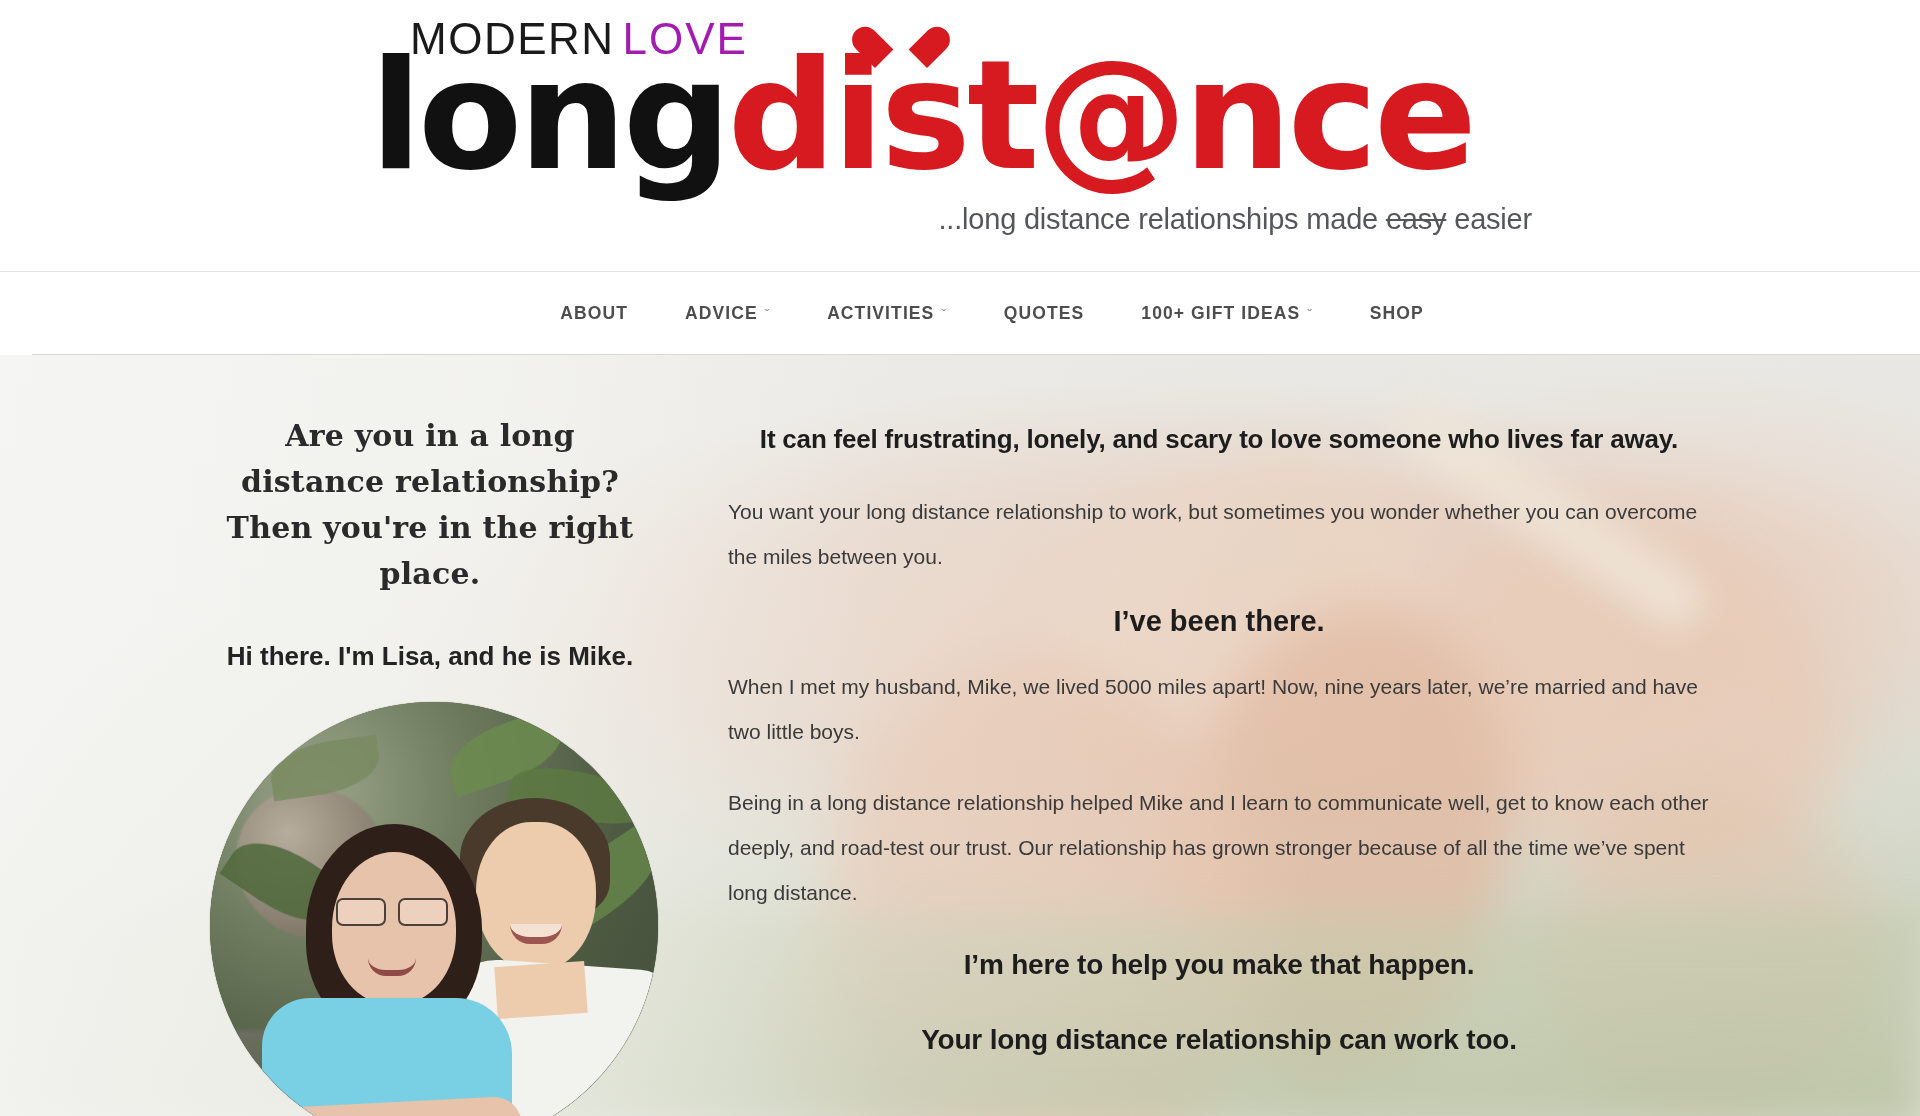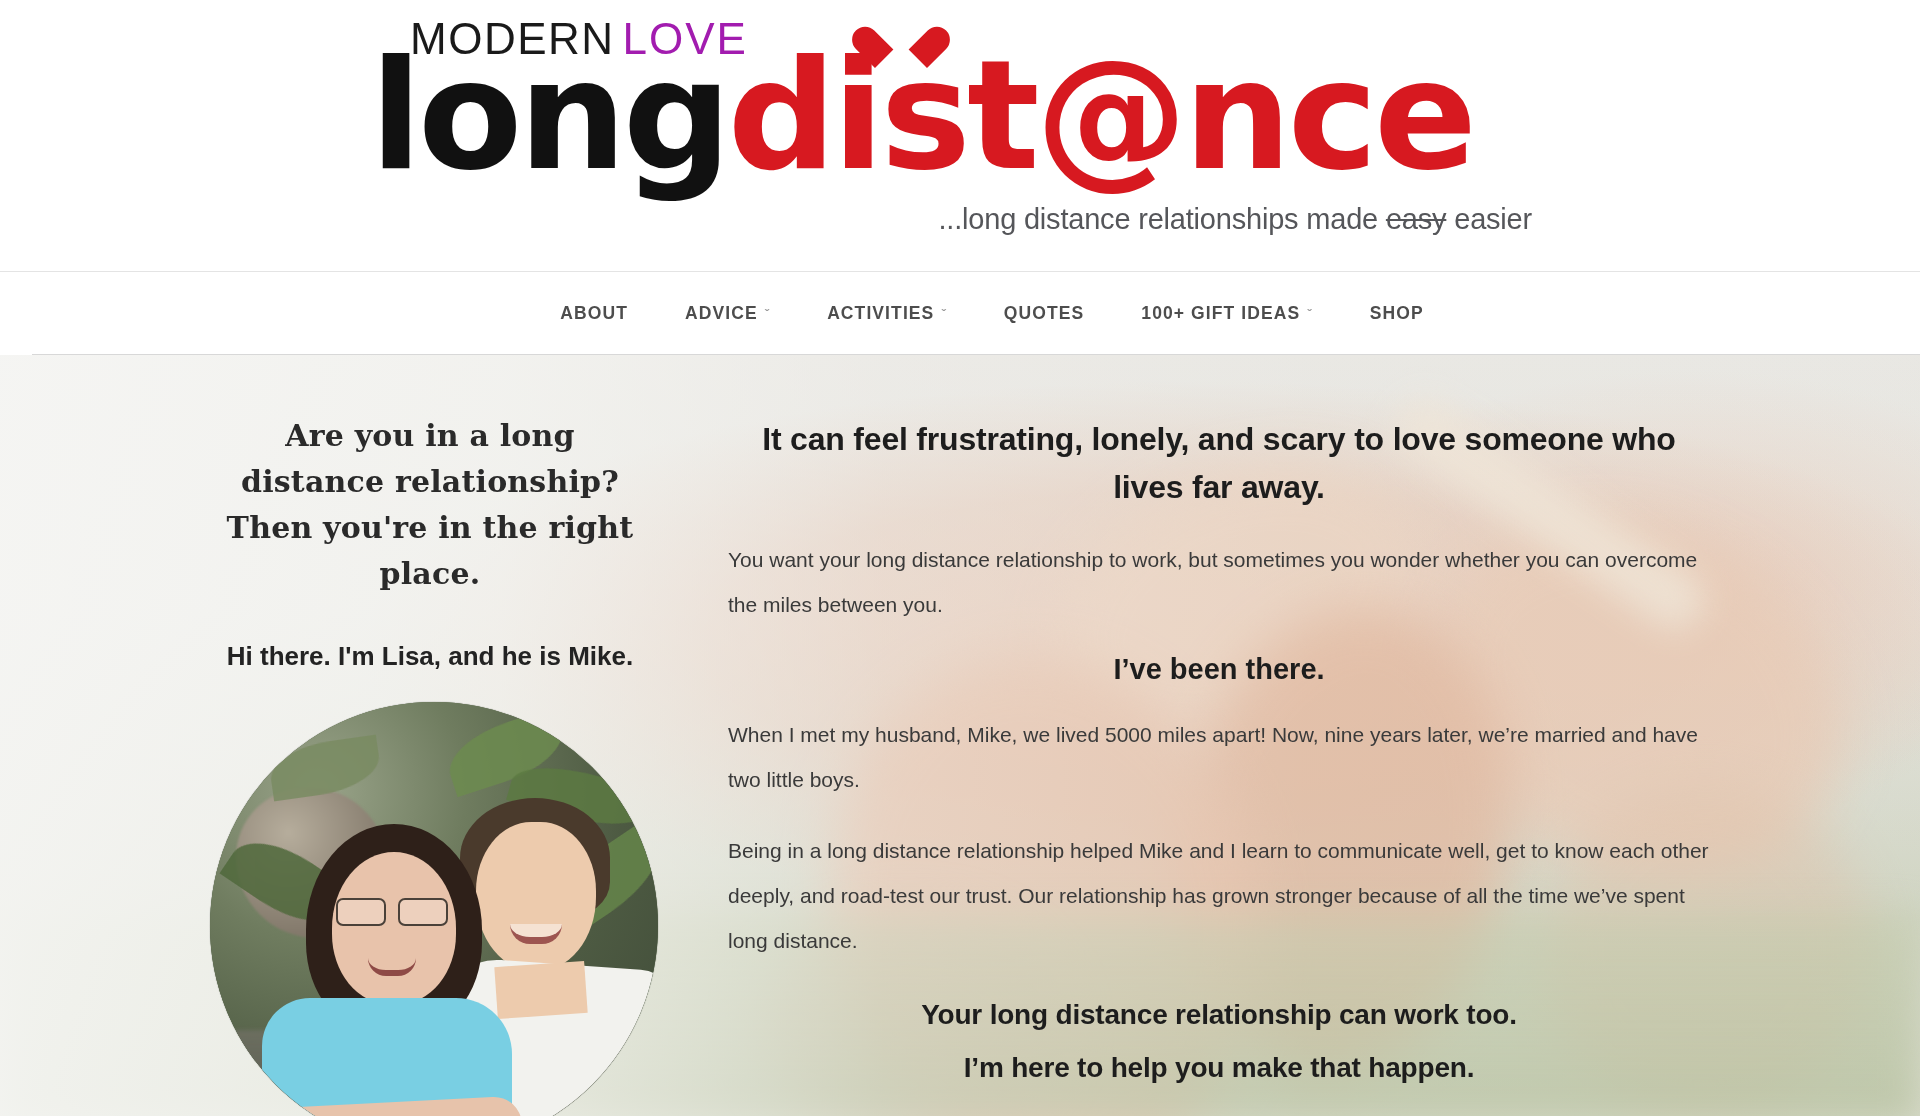--- a/index.html
+++ b/index.html
@@ -294,21 +294,21 @@
     position: absolute; left: 224px; top: 262px; width: 240px; height: 200px;
     background: #f2f2ee; border-radius: 60px 40px 0 0; transform: rotate(4deg);
   }
   .m-collar {
     position: absolute; left: 286px; top: 262px; width: 90px; height: 52px;
     background: #edcbad; transform: rotate(-4deg);
   }
 
   
   .r-h1 {
-    font-size: 32px;
+    font-size: 26px;
     line-height: 48px;
     font-weight: bold;
     color: #1d1d1d;
     text-align: center;
     margin: 12px 0 26px 0;
     letter-spacing: -0.2px;
   }
   .r-p {
     font-size: 21px;
     line-height: 45px;
@@ -415,18 +415,18 @@
         <div class="w-arm"></div>
       </div>
     </div>
 
     <div class="col-right">
       <h1 class="r-h1">It can feel frustrating, lonely, and scary to love someone who lives far away.</h1>
       <p class="r-p">You want your long distance relationship to work, but sometimes you wonder whether you can overcome the miles between you.</p>
       <h2 class="r-h2">I’ve been there.</h2>
       <p class="r-p">When I met my husband, Mike, we lived 5000 miles apart! Now, nine years later, we’re married and have two little boys.</p>
       <p class="r-p">Being in a long distance relationship helped Mike and I learn to communicate well, get to know each other deeply, and road-test our trust. Our relationship has grown stronger because of all the time we’ve spent long distance.</p>
+      <h3 class="r-h3" style="margin-top:6px">I’m here to help you make that happen.</h3>
       <h3 class="r-h3">Your long distance relationship can work too.</h3>
-      <h3 class="r-h3" style="margin-top:6px">I’m here to help you make that happen.</h3>
     </div>
 
   </div>
 </section>
 
 </body></html>

